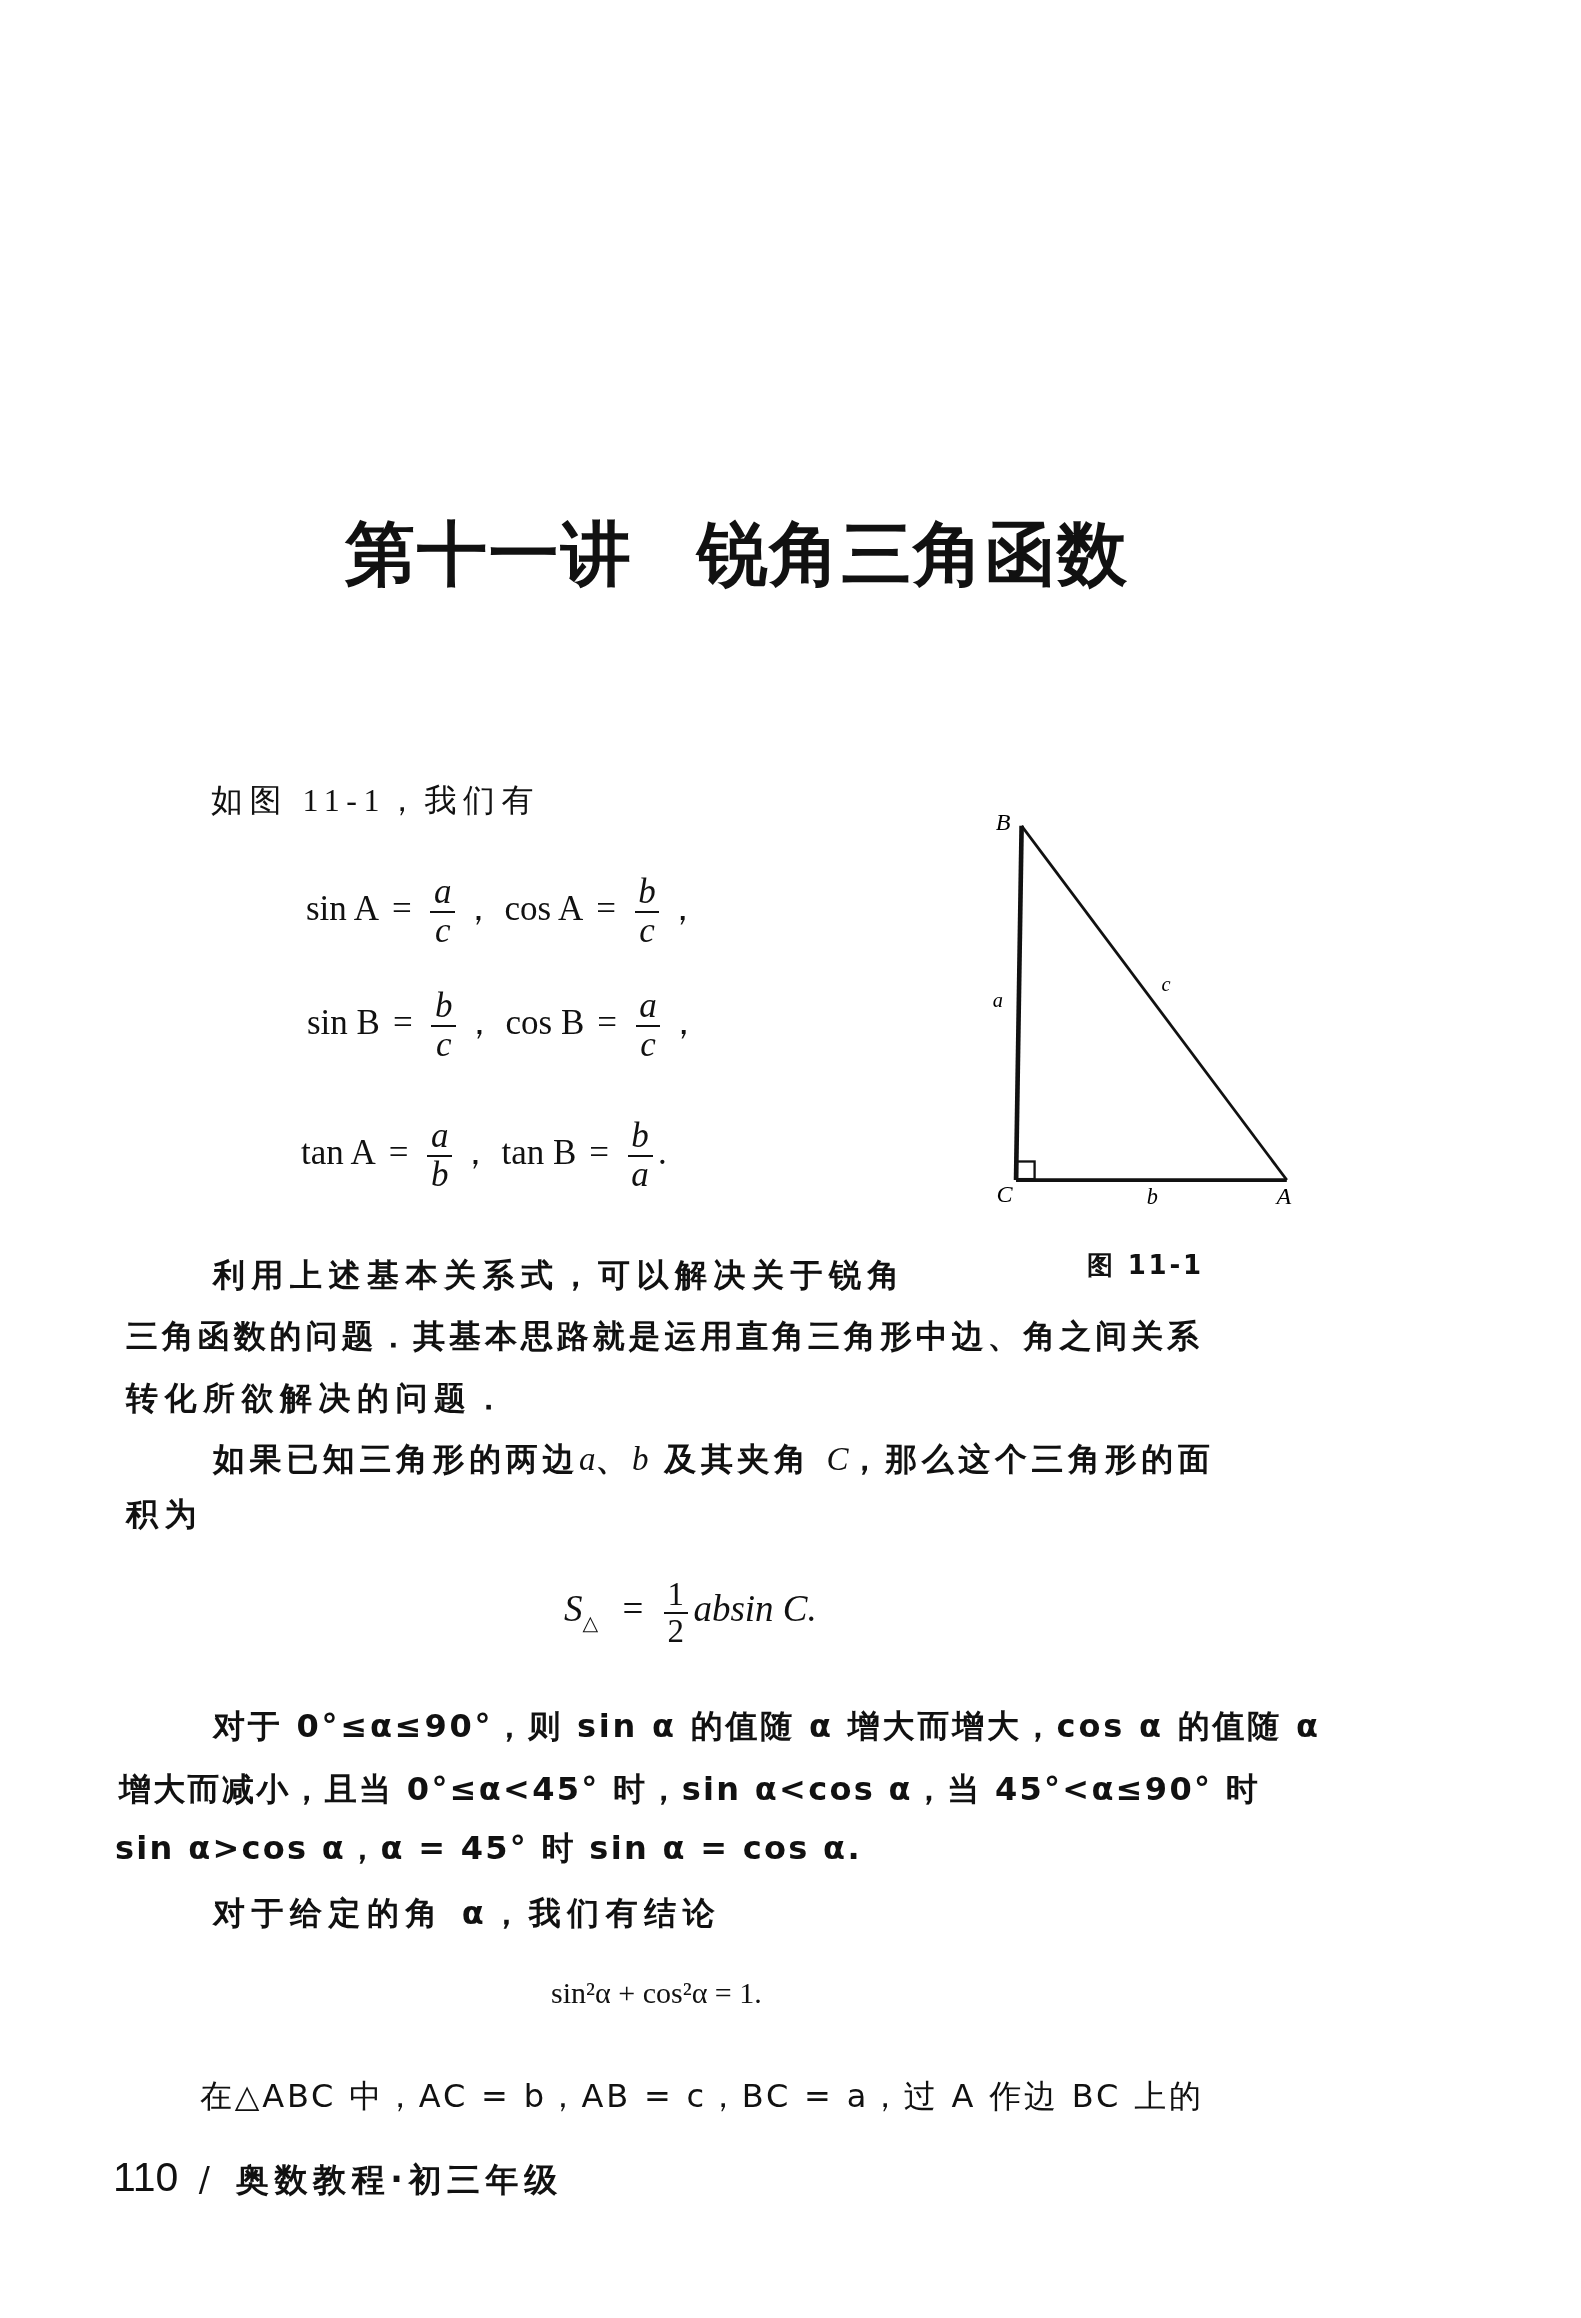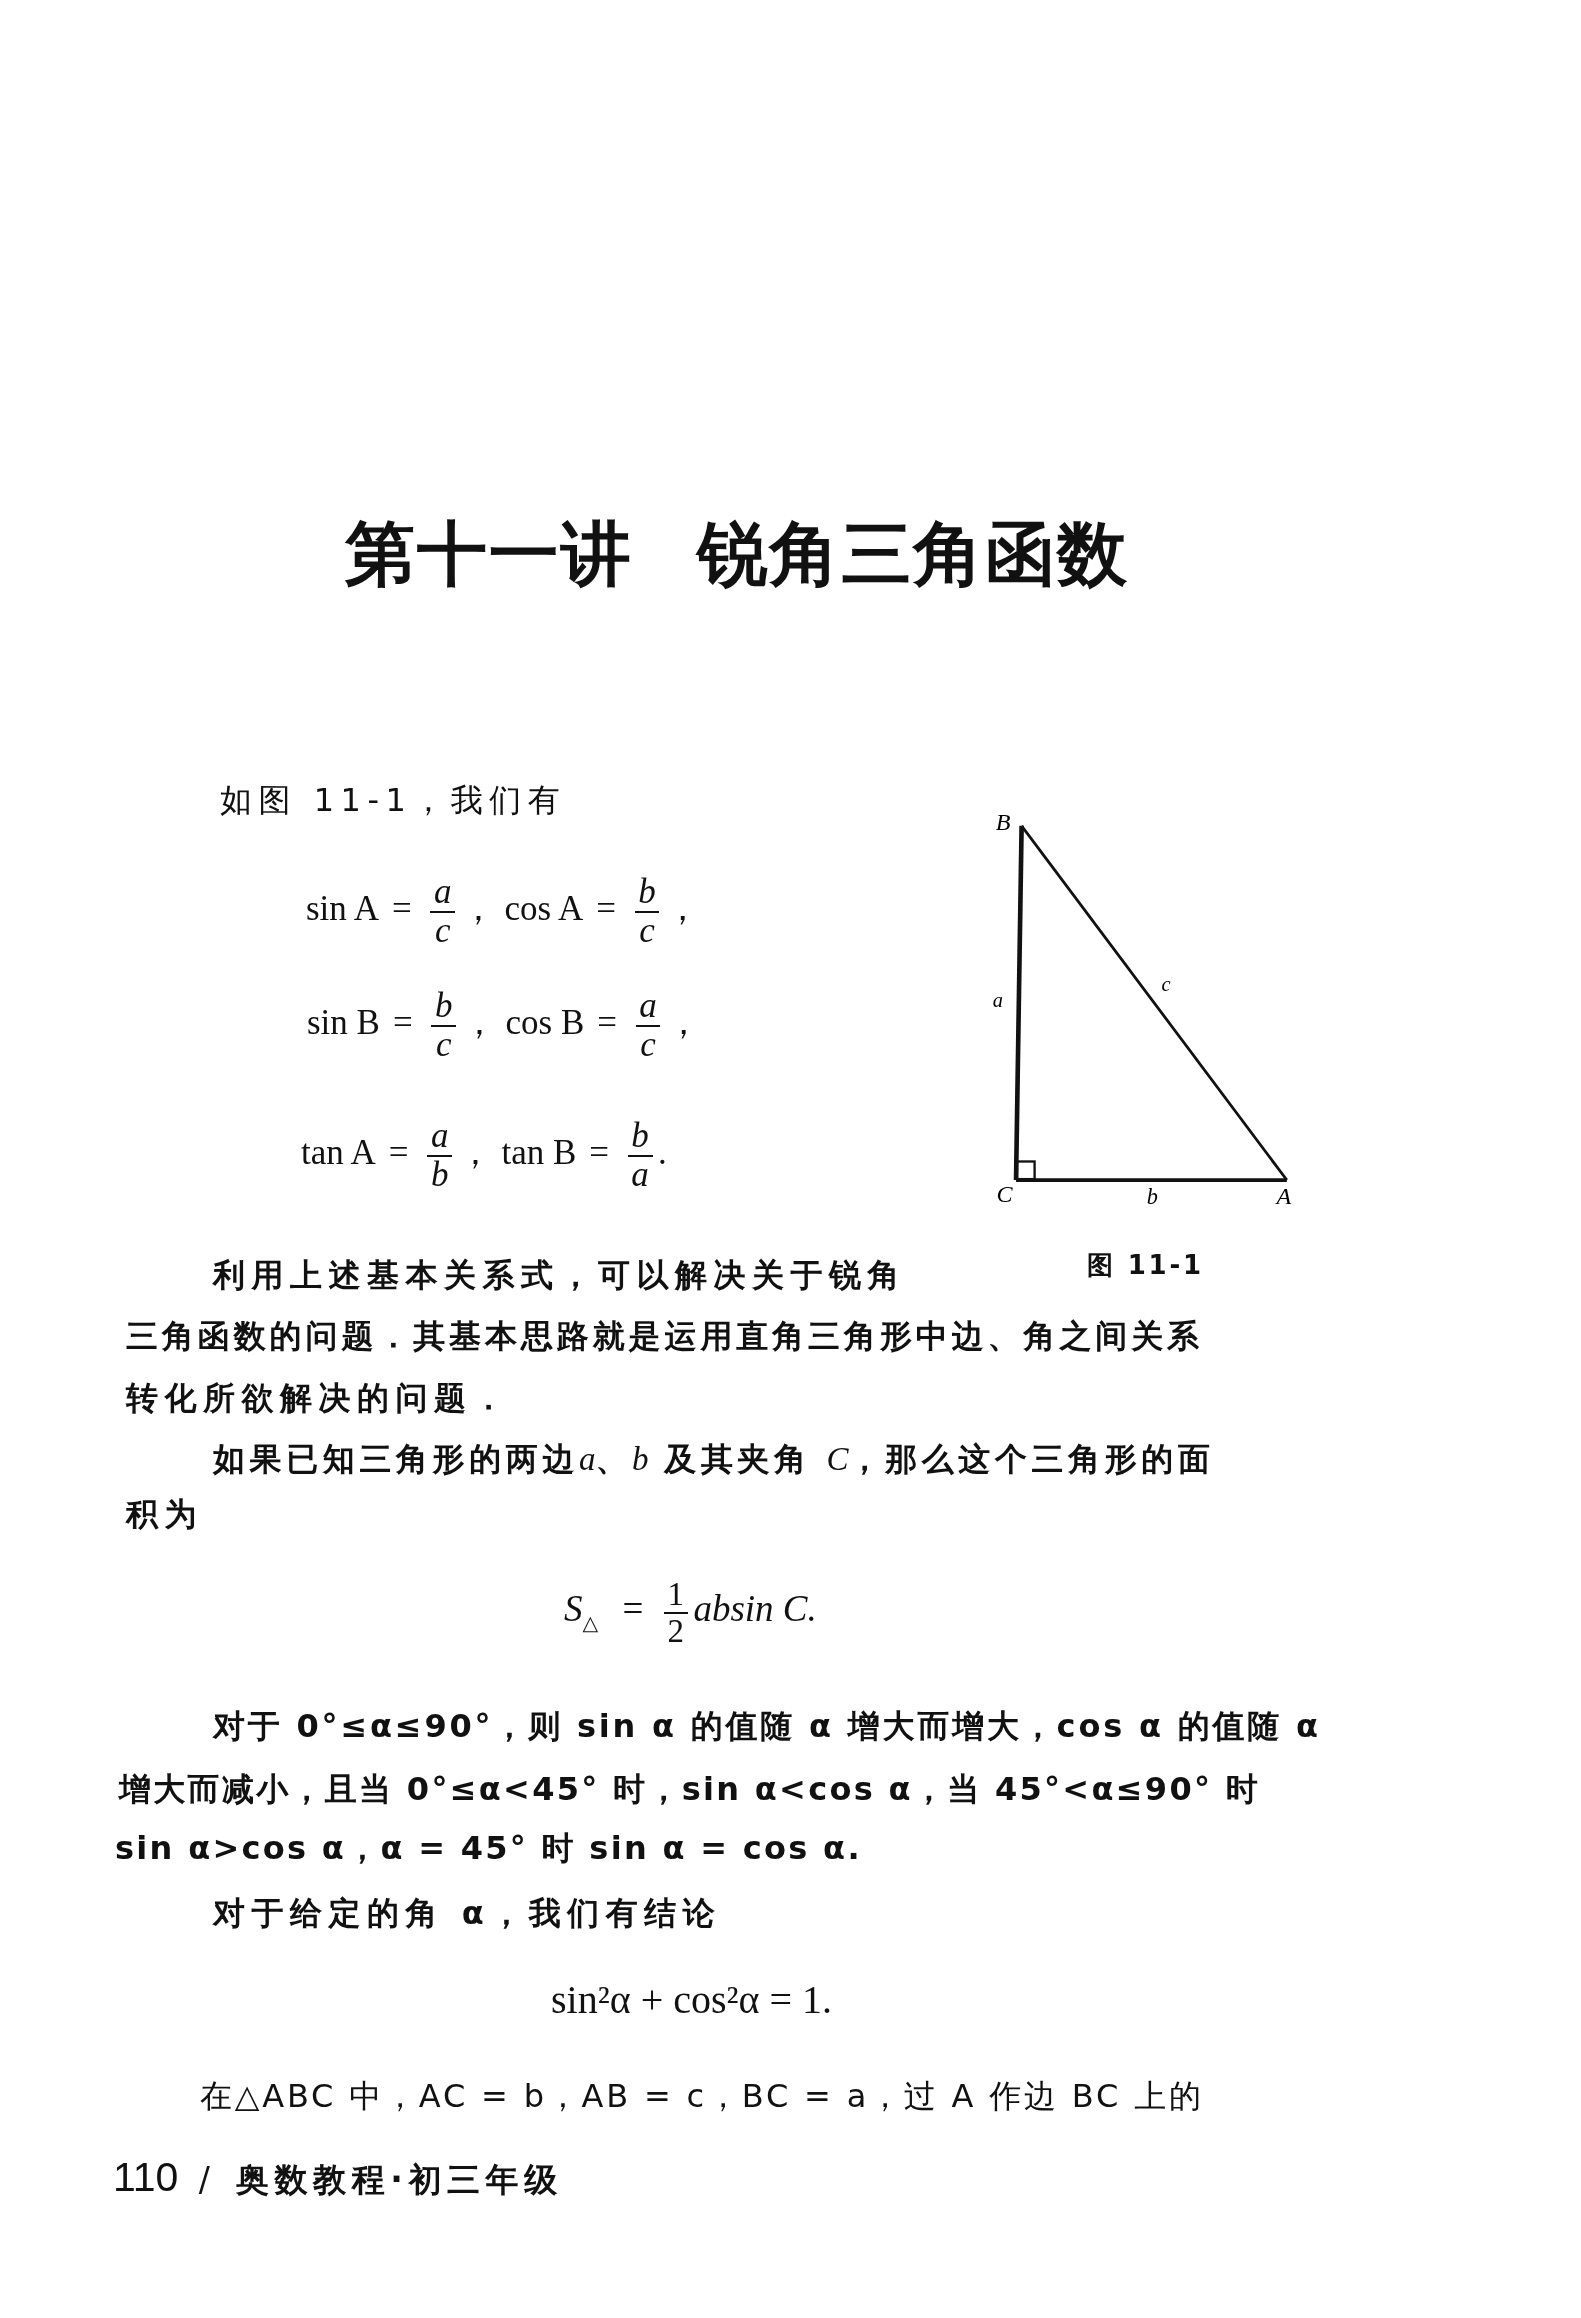--- a/index.html
+++ b/index.html
@@ -9,21 +9,21 @@
     font-family: "DejaVu Sans", "Liberation Sans", sans-serif;
   }
   .abs { position: absolute; white-space: nowrap; }
   .title {
     left: 345px; top: 508px;
     font-family: "DejaVu Serif", "Liberation Serif", serif;
     font-weight: bold; font-size: 70px; letter-spacing: 1.9px;
   }
   .title .gap { display: inline-block; width: 65px; }
   .cjk { font-size: 32px; letter-spacing: 6.5px; font-weight: bold; }
-  .math { font-family: "Liberation Serif", "DejaVu Serif", serif; font-size: 40px; }
+  .math { font-family: "Liberation Serif", "DejaVu Serif", serif; font-size: 30px; }
   .it { font-style: italic; }
   .frac {
     display: inline-block; vertical-align: middle; text-align: center;
     margin: 0 5.6px; line-height: 1.05;
   }
   .frac .num { display: block; border-bottom: 2.3px solid #111; padding: 0 3.7px; }
   .frac .den { display: block; padding: 0 3.7px; }
   .eq-line { font-family: "Liberation Serif", "DejaVu Serif", serif; font-size: 35px; }
   .eq-line .op { margin: 0 13px; }
   .mixed { font-size: 32px; font-weight: bold; letter-spacing: 4.6px; }
@@ -34,21 +34,21 @@
   .footer .sep { font-weight: normal; margin: 0 20.4px; }
   svg text { font-family: "Liberation Serif", "DejaVu Serif", serif; font-style: italic; }
 </style>
 </head>
 <body>
 
 <div class="abs title">
   <span>第十一讲</span><span class="gap"></span><span>锐角三角函数</span>
 </div>
 
-<div class="abs cjk" style="left:220px; top:779px; font-weight:normal;">如图 11-1，我们有</div>
+<div class="abs cjk" style="left:211px; top:779px; font-weight:normal;font-family:Liberation Serif, serif;">如图 11-1，我们有</div>
 
 <div class="abs eq-line" style="left:306px; top:858px;margin-top:16px;">
   <span>sin A</span><span class="op">=</span><span class="frac it"><span class="num">a</span><span class="den">c</span></span><span>，</span>
   <span>cos A</span><span class="op">=</span><span class="frac it"><span class="num">b</span><span class="den">c</span></span><span>，</span>
 </div>
 
 <div class="abs eq-line" style="left:307px; top:988px;">
   <span>sin B</span><span class="op">=</span><span class="frac it"><span class="num">b</span><span class="den">c</span></span><span>，</span>
   <span>cos B</span><span class="op">=</span><span class="frac it"><span class="num">a</span><span class="den">c</span></span><span>，</span>
 </div>

